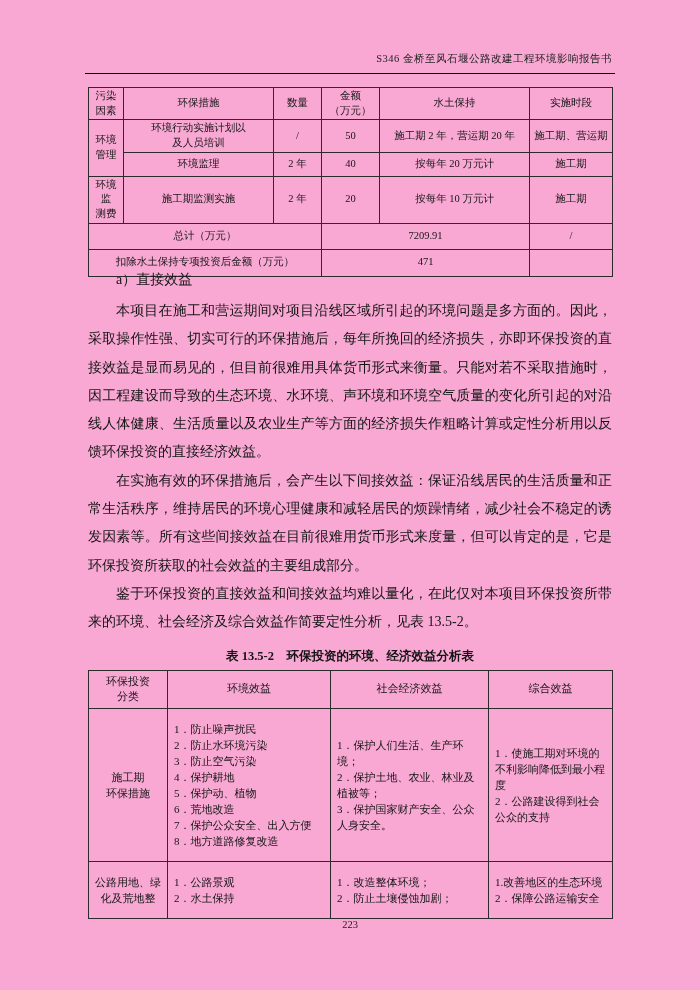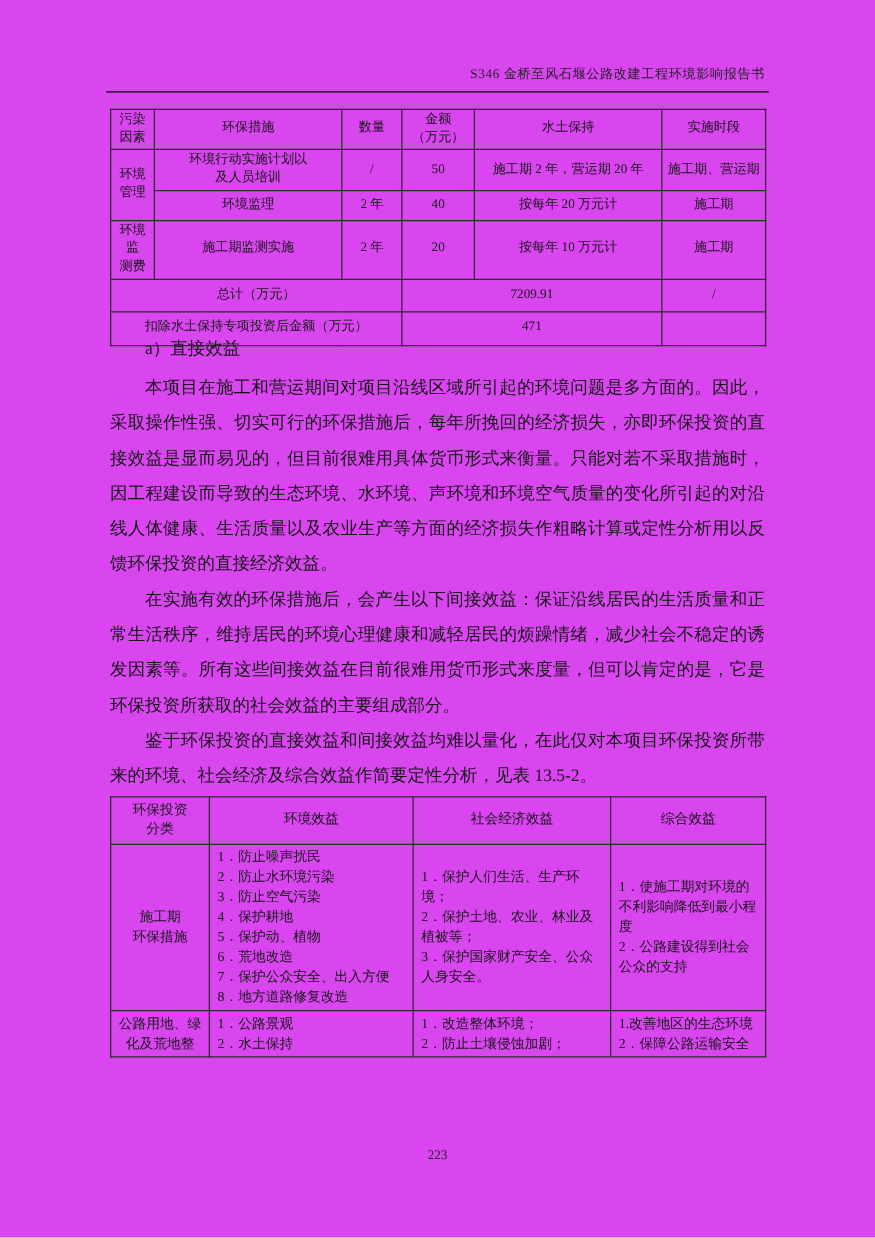--- a/index.html
+++ b/index.html
@@ -1,17 +1,17 @@
 <!DOCTYPE html>
 <html lang="zh"><head>
 <meta charset="utf-8">
 <style>
   html,body { margin:0; padding:0; background:#ffffff; }
   .page {
-    position:relative; width:700px; height:990px; background:#d946ef;
+    position:relative; width:700px; height:990px; background:#f9a8d4;
     font-family:"Liberation Serif","DejaVu Serif",serif; color:#151515;
     overflow:hidden;
   }
   
   .header-title {
     position:absolute; top:52px; left:88px; width:524px;
     text-align:right; font-size:10.5px; letter-spacing:0.5px; color:#222;
   }
   .header-rule {
     position:absolute; top:73px; left:85px; width:530px;
@@ -43,21 +43,21 @@
   }
   .table2-title {
     text-align:center; font-weight:bold; font-size:12.5px;
     margin:11px 0 5px 0; line-height:17px;
   }
   
   .table2 { width:524px; }
   .table2 tr.hrow { height:38px; }
   .table2 tr.r1   { height:127px; }
   .table2 tr.r2   { height:33px; }
-  .table2 td.list { text-align:left; padding:2px 6px; font-size:11px; line-height:16px; }
+  .table2 td.list { text-align:left; padding:12px 6px; font-size:11px; line-height:16px; }
   .table2 td.cat  { font-size:11px; line-height:16px; }
   .table2 th      { font-size:11px; }
   
   .page-number {
     position:absolute; top:919px; left:0; width:700px;
     text-align:center; font-size:10.5px; color:#222;
   }
 </style>
 </head>
 <body>
@@ -125,20 +125,21 @@
       </tr>
     </tbody>
   </table>
 
   <div class="content">
     <div class="subhead">a）直接效益</div>
     <p class="body">本项目在施工和营运期间对项目沿线区域所引起的环境问题是多方面的。因此，采取操作性强、切实可行的环保措施后，每年所挽回的经济损失，亦即环保投资的直接效益是显而易见的，但目前很难用具体货币形式来衡量。只能对若不采取措施时，因工程建设而导致的生态环境、水环境、声环境和环境空气质量的变化所引起的对沿线人体健康、生活质量以及农业生产等方面的经济损失作粗略计算或定性分析用以反馈环保投资的直接经济效益。</p>
     <p class="body">在实施有效的环保措施后，会产生以下间接效益：保证沿线居民的生活质量和正常生活秩序，维持居民的环境心理健康和减轻居民的烦躁情绪，减少社会不稳定的诱发因素等。所有这些间接效益在目前很难用货币形式来度量，但可以肯定的是，它是环保投资所获取的社会效益的主要组成部分。</p>
     <p class="body">鉴于环保投资的直接效益和间接效益均难以量化，在此仅对本项目环保投资所带来的环境、社会经济及综合效益作简要定性分析，见表 13.5-2。</p>
 
+    <div class="table2-title">表 13.5-2　环保投资的环境、经济效益分析表</div>
 
     <table class="table2">
       <colgroup>
         <col style="width:79px">
           <col style="width:163px">
           <col style="width:158px">
           <col style="width:124px">
       </colgroup>
       <tbody>
         <tr class="hrow">

